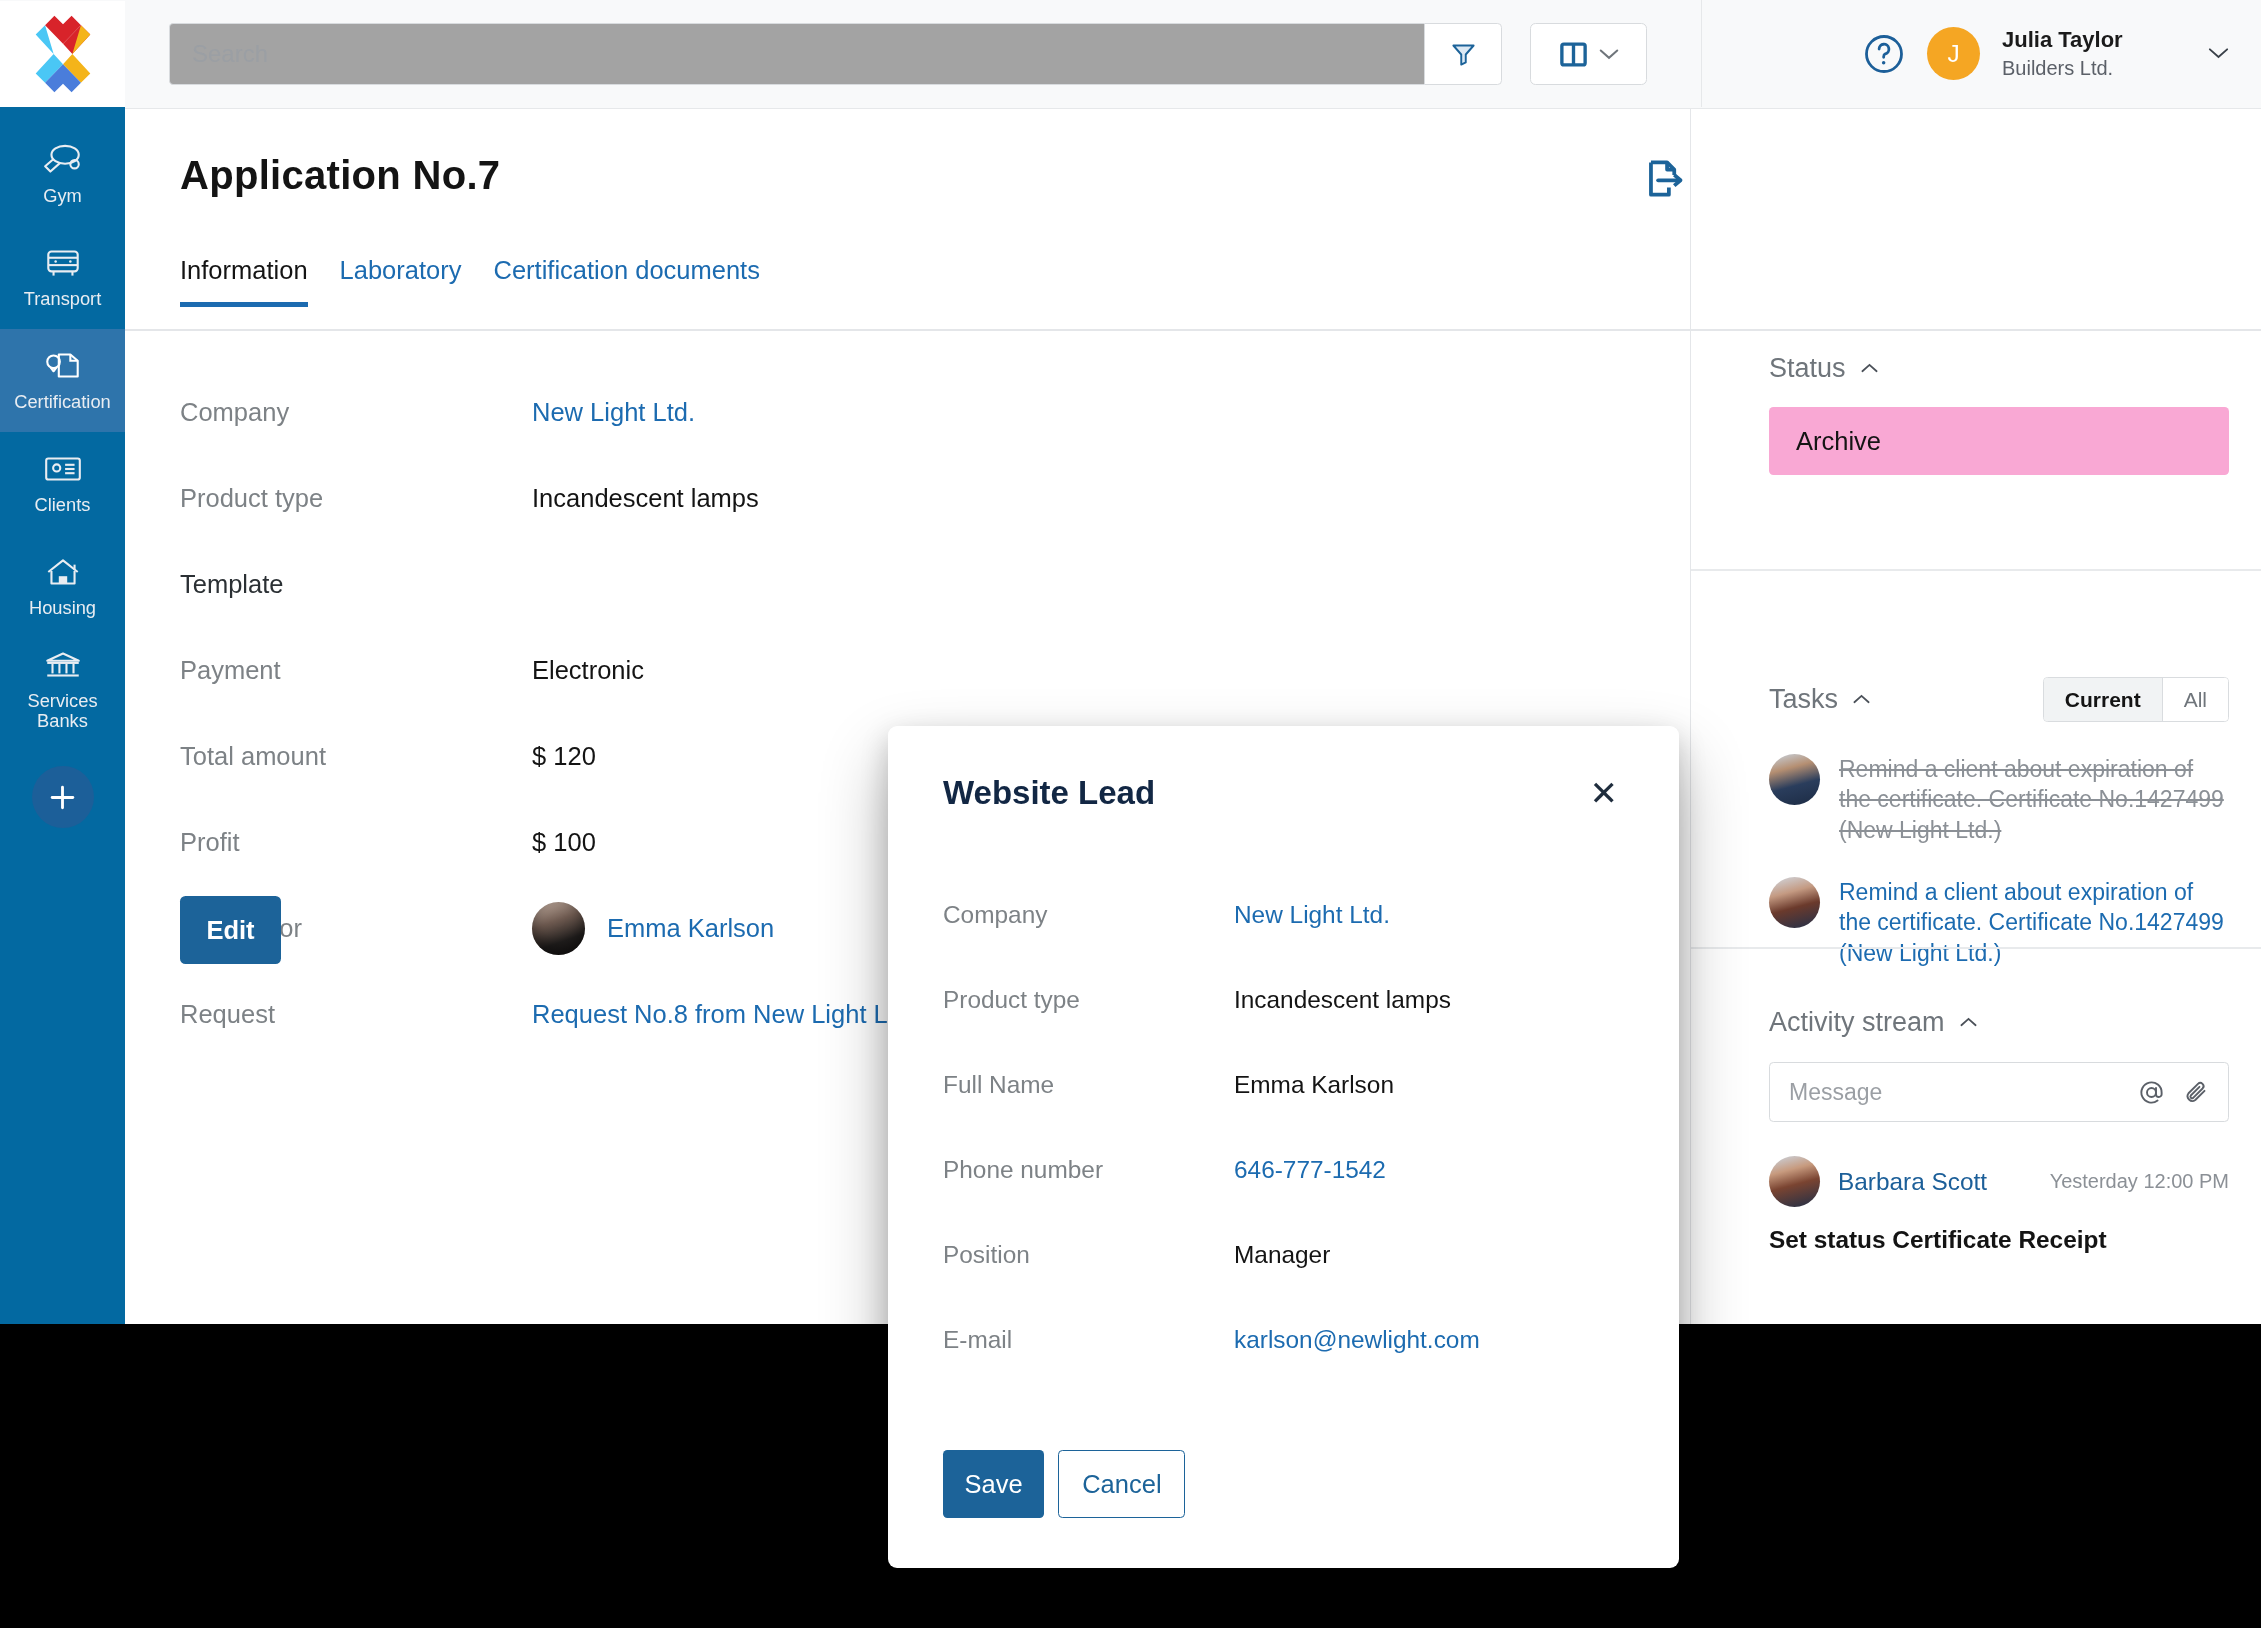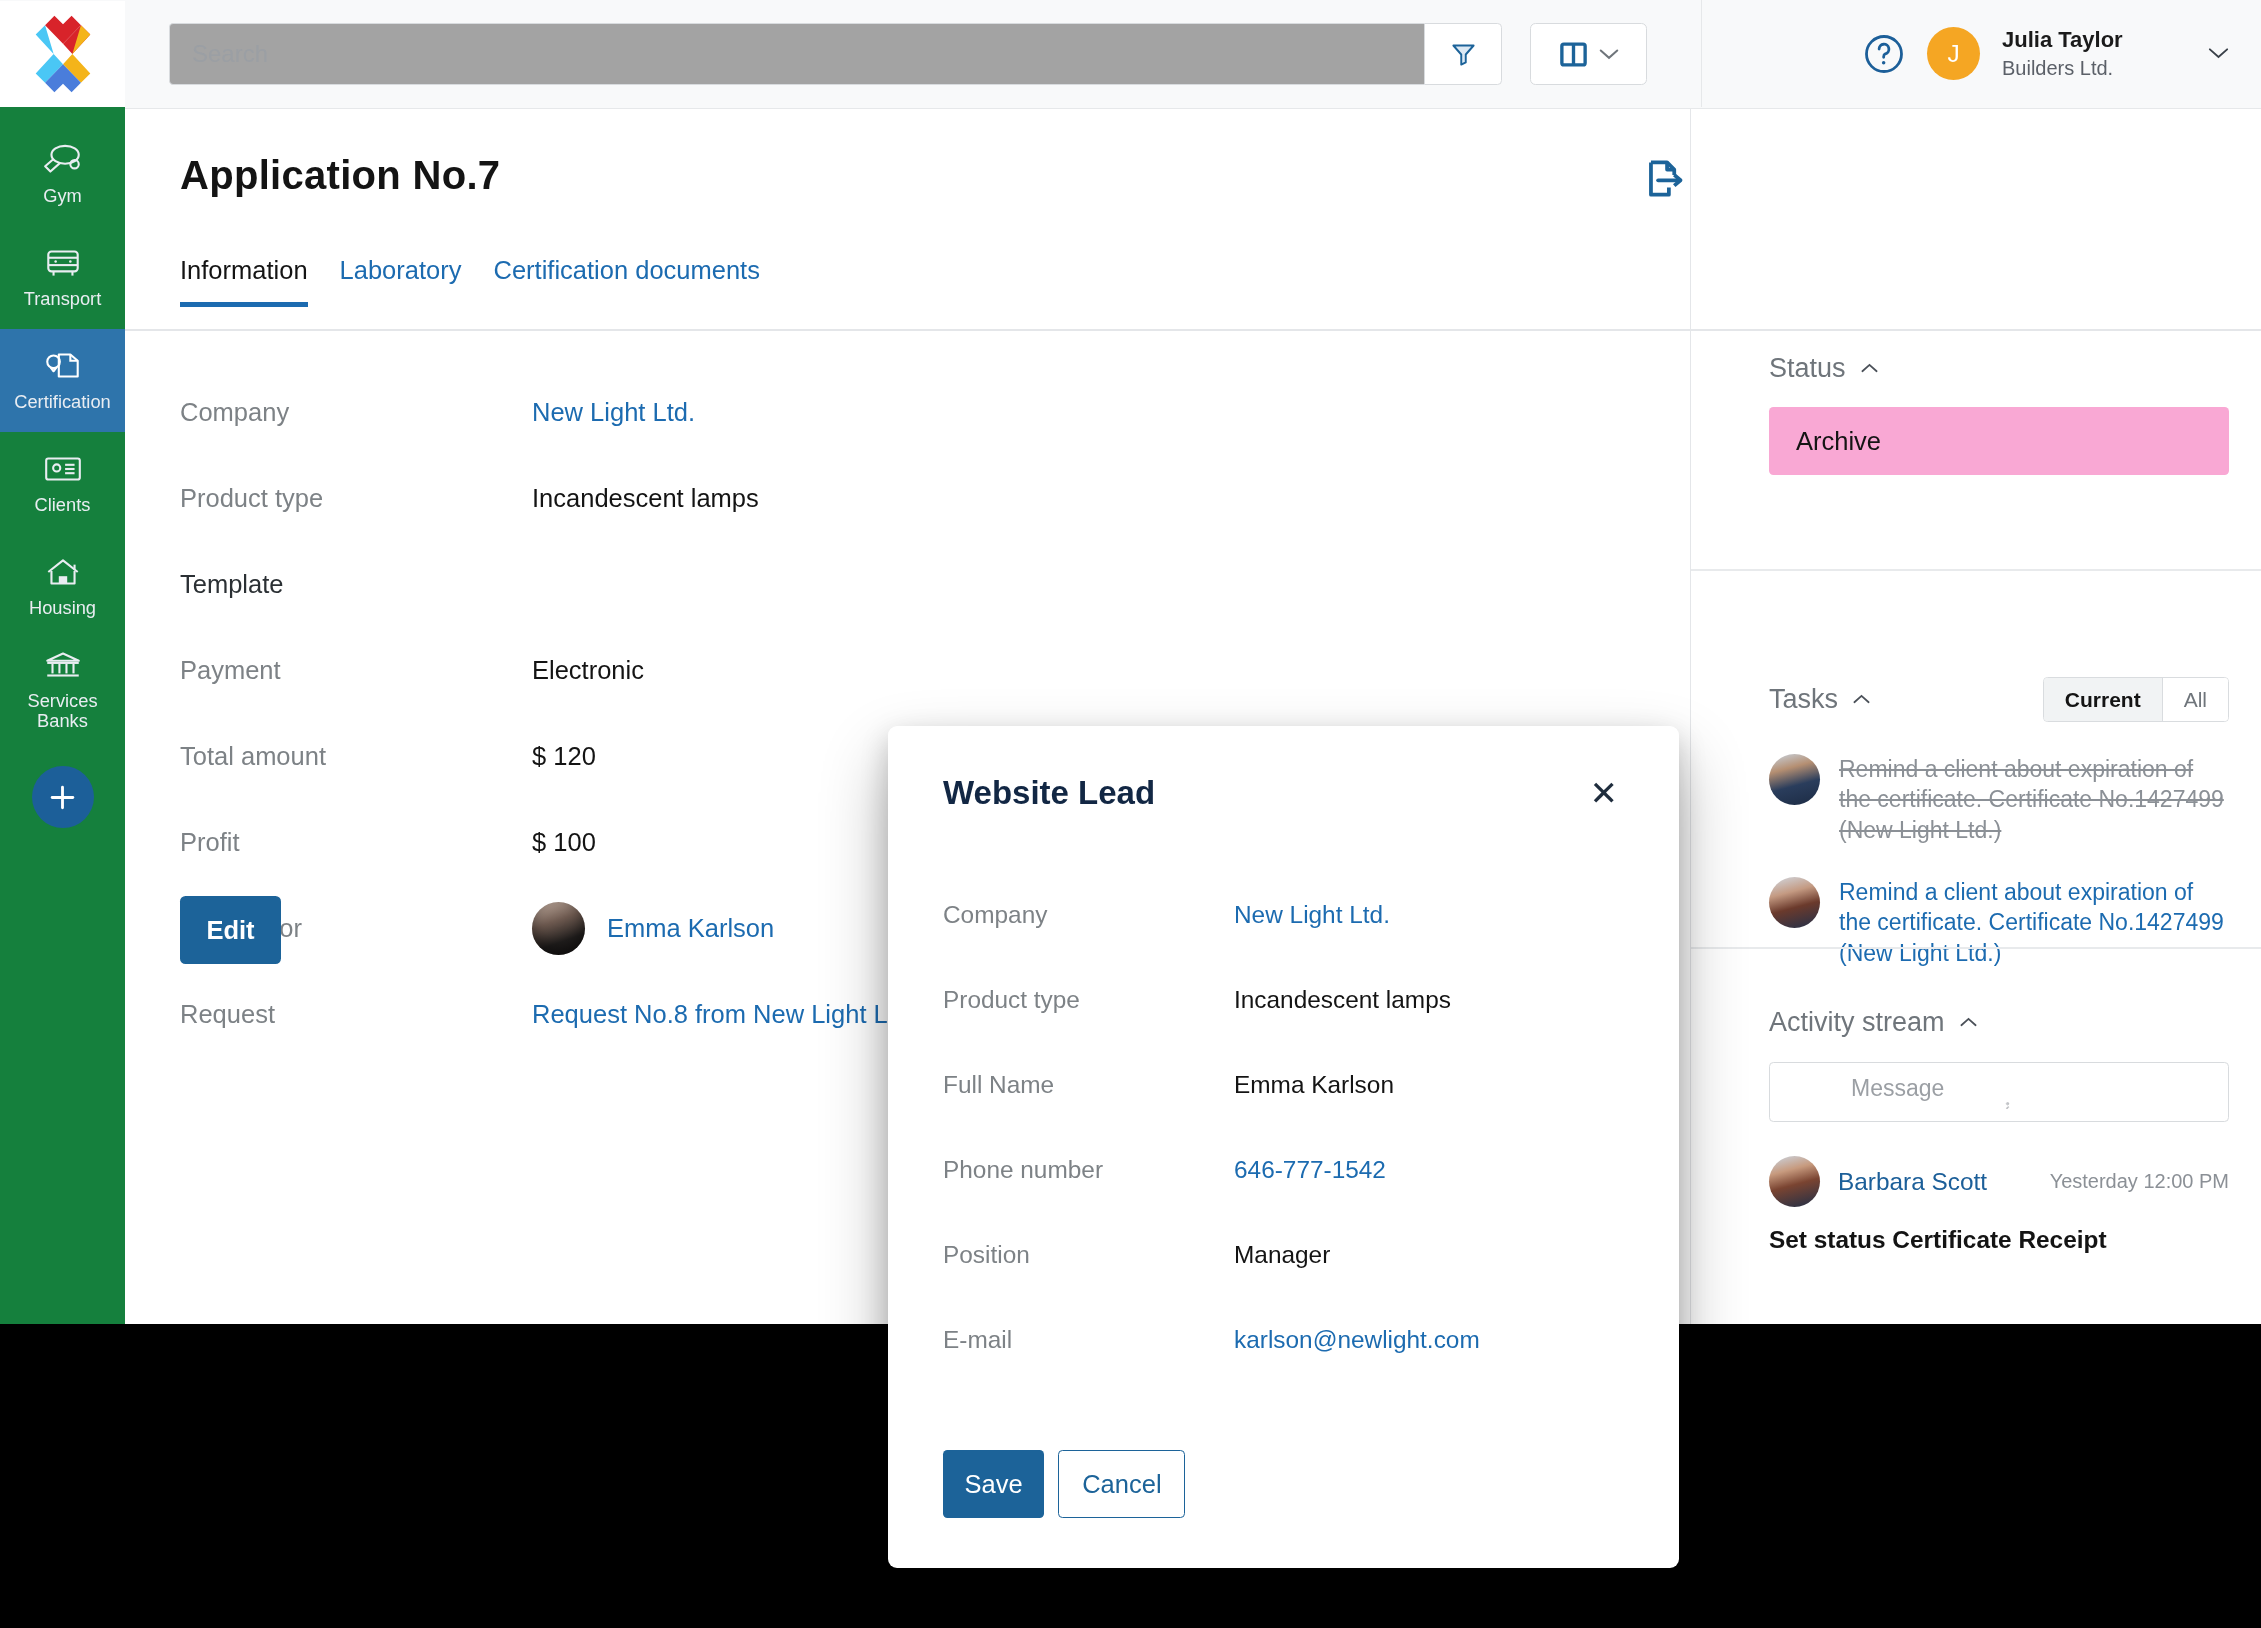--- a/index.html
+++ b/index.html
@@ -86,21 +86,21 @@
   }
   .user-meta { display: flex; flex-direction: column; gap: 3.3px; flex: 1 1 auto; }
   .user-name { font-size: 22px; font-weight: bold; color: #1b1b1b; }
   .user-org  { font-size: 20px; color: #5b6068; }
   .user-chevron { margin-right: 31px; cursor: pointer; }
 
   
   .sidebar {
     position: absolute; left: 0; top: 107px;
     width: 125px; height: 1217px;
-    background: #15803d;
+    background: #0369a1;
     display: flex; flex-direction: column; align-items: center;
     padding-top: 15.5px;
   }
   .nav-item {
     width: 125px; min-height: 103px;
     display: flex; flex-direction: column;
     align-items: center; justify-content: center;
     gap: 6.7px; cursor: pointer;
   }
   .nav-item.active { background: #2e74ab; }
@@ -233,23 +233,22 @@
   .task-text {
     font-size: 23px; line-height: 1.32; color: #1c6bb0; cursor: pointer;
   }
   .task-text.done { color: #8b9096; text-decoration: line-through; }
 
   .activity-sec { position: absolute; left: 78px; top: 898px; width: 460px; }
   .msg-box {
     margin-top: 24.4px;
     width: 460px; height: 60px;
     border: 1.7px solid #d8dbde; border-radius: 4.4px;
-    display: flex; align-items: center; padding: 12px 19px;
-    background: #ffffff;
-    flex-direction: column;
+    display: flex; align-items: center; padding: 4px 19px;
+    background: #ffffff;
   }
   .msg-input {
     flex: 1 1 auto; border: none; outline: none; background: transparent;
     font-family: "Liberation Sans", sans-serif;
     font-size: 23px; color: #1c1c1c;
   }
   .msg-input::placeholder { color: #9b9fa4; }
   .msg-icon { margin-left: 16.6px; cursor: pointer; color: #5b6068; font-size: 22px; }
 
   .act-item { margin-top: 34px; }

